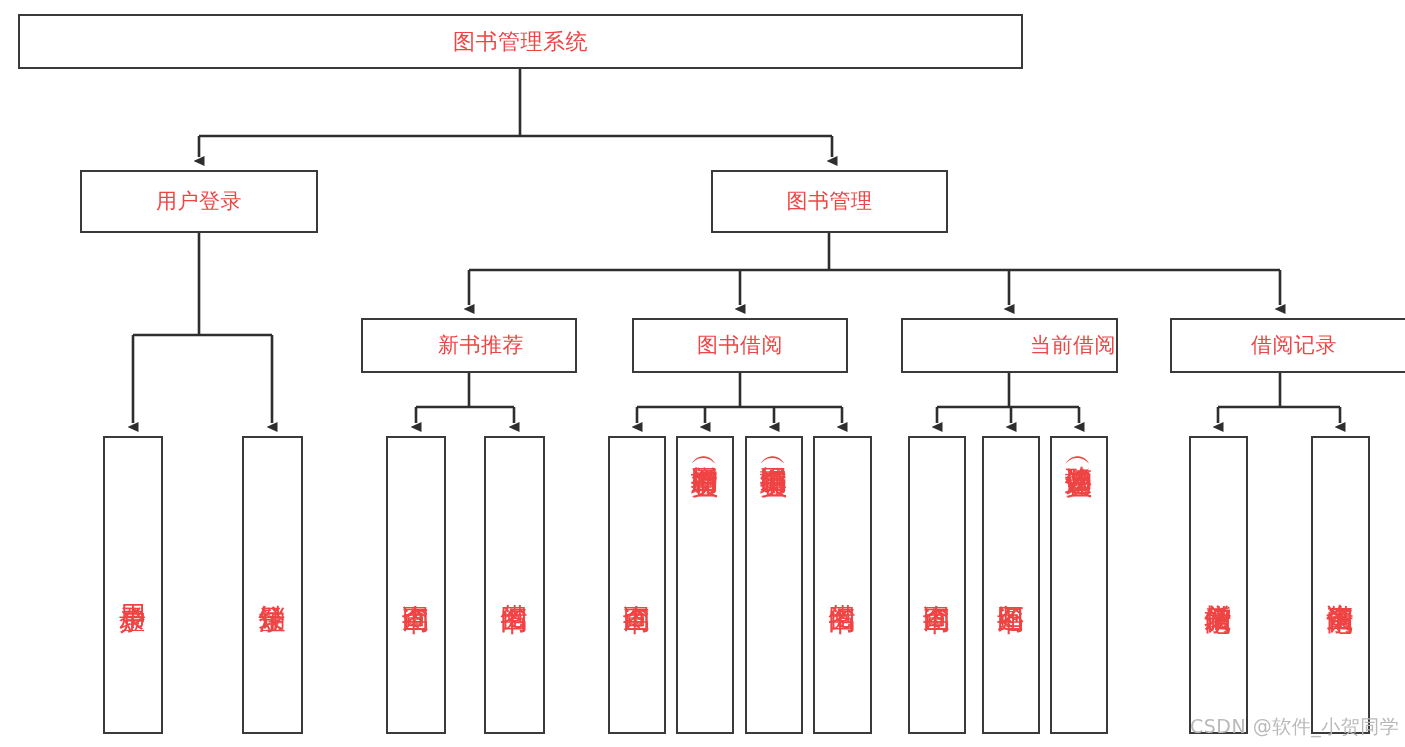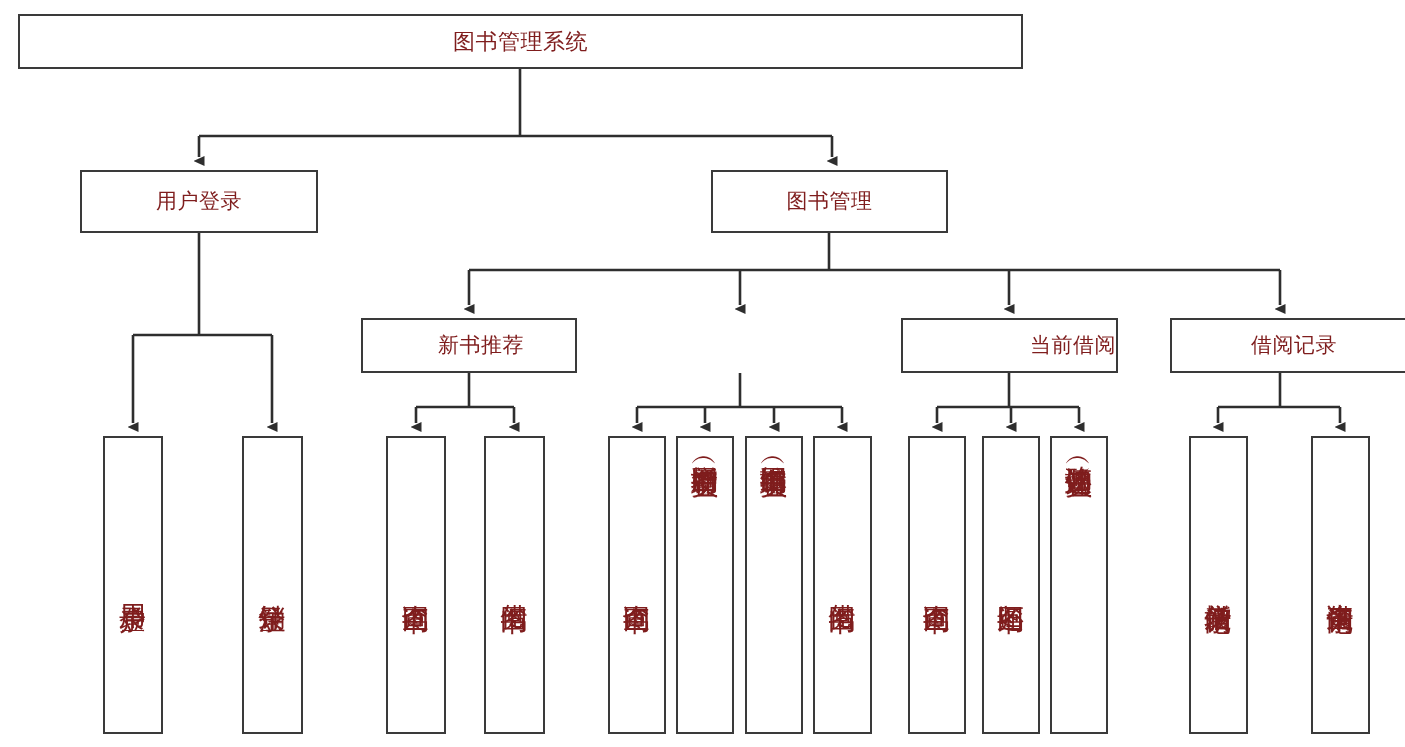--- a/index.html
+++ b/index.html
@@ -28,21 +28,21 @@
     pointer-events: none;
   }
   .node {
     position: absolute;
     box-sizing: border-box;
     background: #ffffff;
     border: 2px solid #3a3a3a;
     display: flex;
     align-items: center;
     justify-content: center;
-    color: #7f1d1d;
+    color: #ef4444;
   }
   .node .label {
     display: block;
     text-align: center;
     line-height: 1.18;
     white-space: nowrap;
   }
   
   .node.horiz .label {
     font-size: 21px;
@@ -139,20 +139,23 @@
   </div>
 
   <div class="node horiz" style="left:711px; top:170px; width:237px; height:63px;font-family:Liberation Serif, serif;">
     <span class="label">图书管理</span>
   </div>
 
   <div class="node horiz" style="left:361px; top:318px; width:216px; height:55px;padding-left:24px;">
     <span class="label">新书推荐</span>
   </div>
 
+  <div class="node horiz" style="left:632px; top:318px; width:216px; height:55px;">
+    <span class="label">图书借阅</span>
+  </div>
 
   <div class="node horiz" style="left:901px; top:318px; width:217px; height:55px;justify-content:flex-end;">
     <span class="label">当前借阅</span>
   </div>
 
   <div class="node horiz" style="left:1170px; top:318px; width:248px; height:55px;">
     <span class="label">借阅记录</span>
   </div>
 
   <div class="node vert center" style="left:103px; top:436px; width:60px; height:298px;">
@@ -200,14 +203,15 @@
   </div>
 
   <div class="node vert center" style="left:1189px; top:436px; width:59px; height:298px;">
     <span class="label">新增借阅记录</span>
   </div>
 
   <div class="node vert center" style="left:1311px; top:436px; width:59px; height:298px;">
     <span class="label">查询借阅记录</span>
   </div>
 
+  <div class="watermark" style="left:1190px; top:714px;">CSDN @软件_小贺同学</div>
 
 </div>
 
 </body></html>

